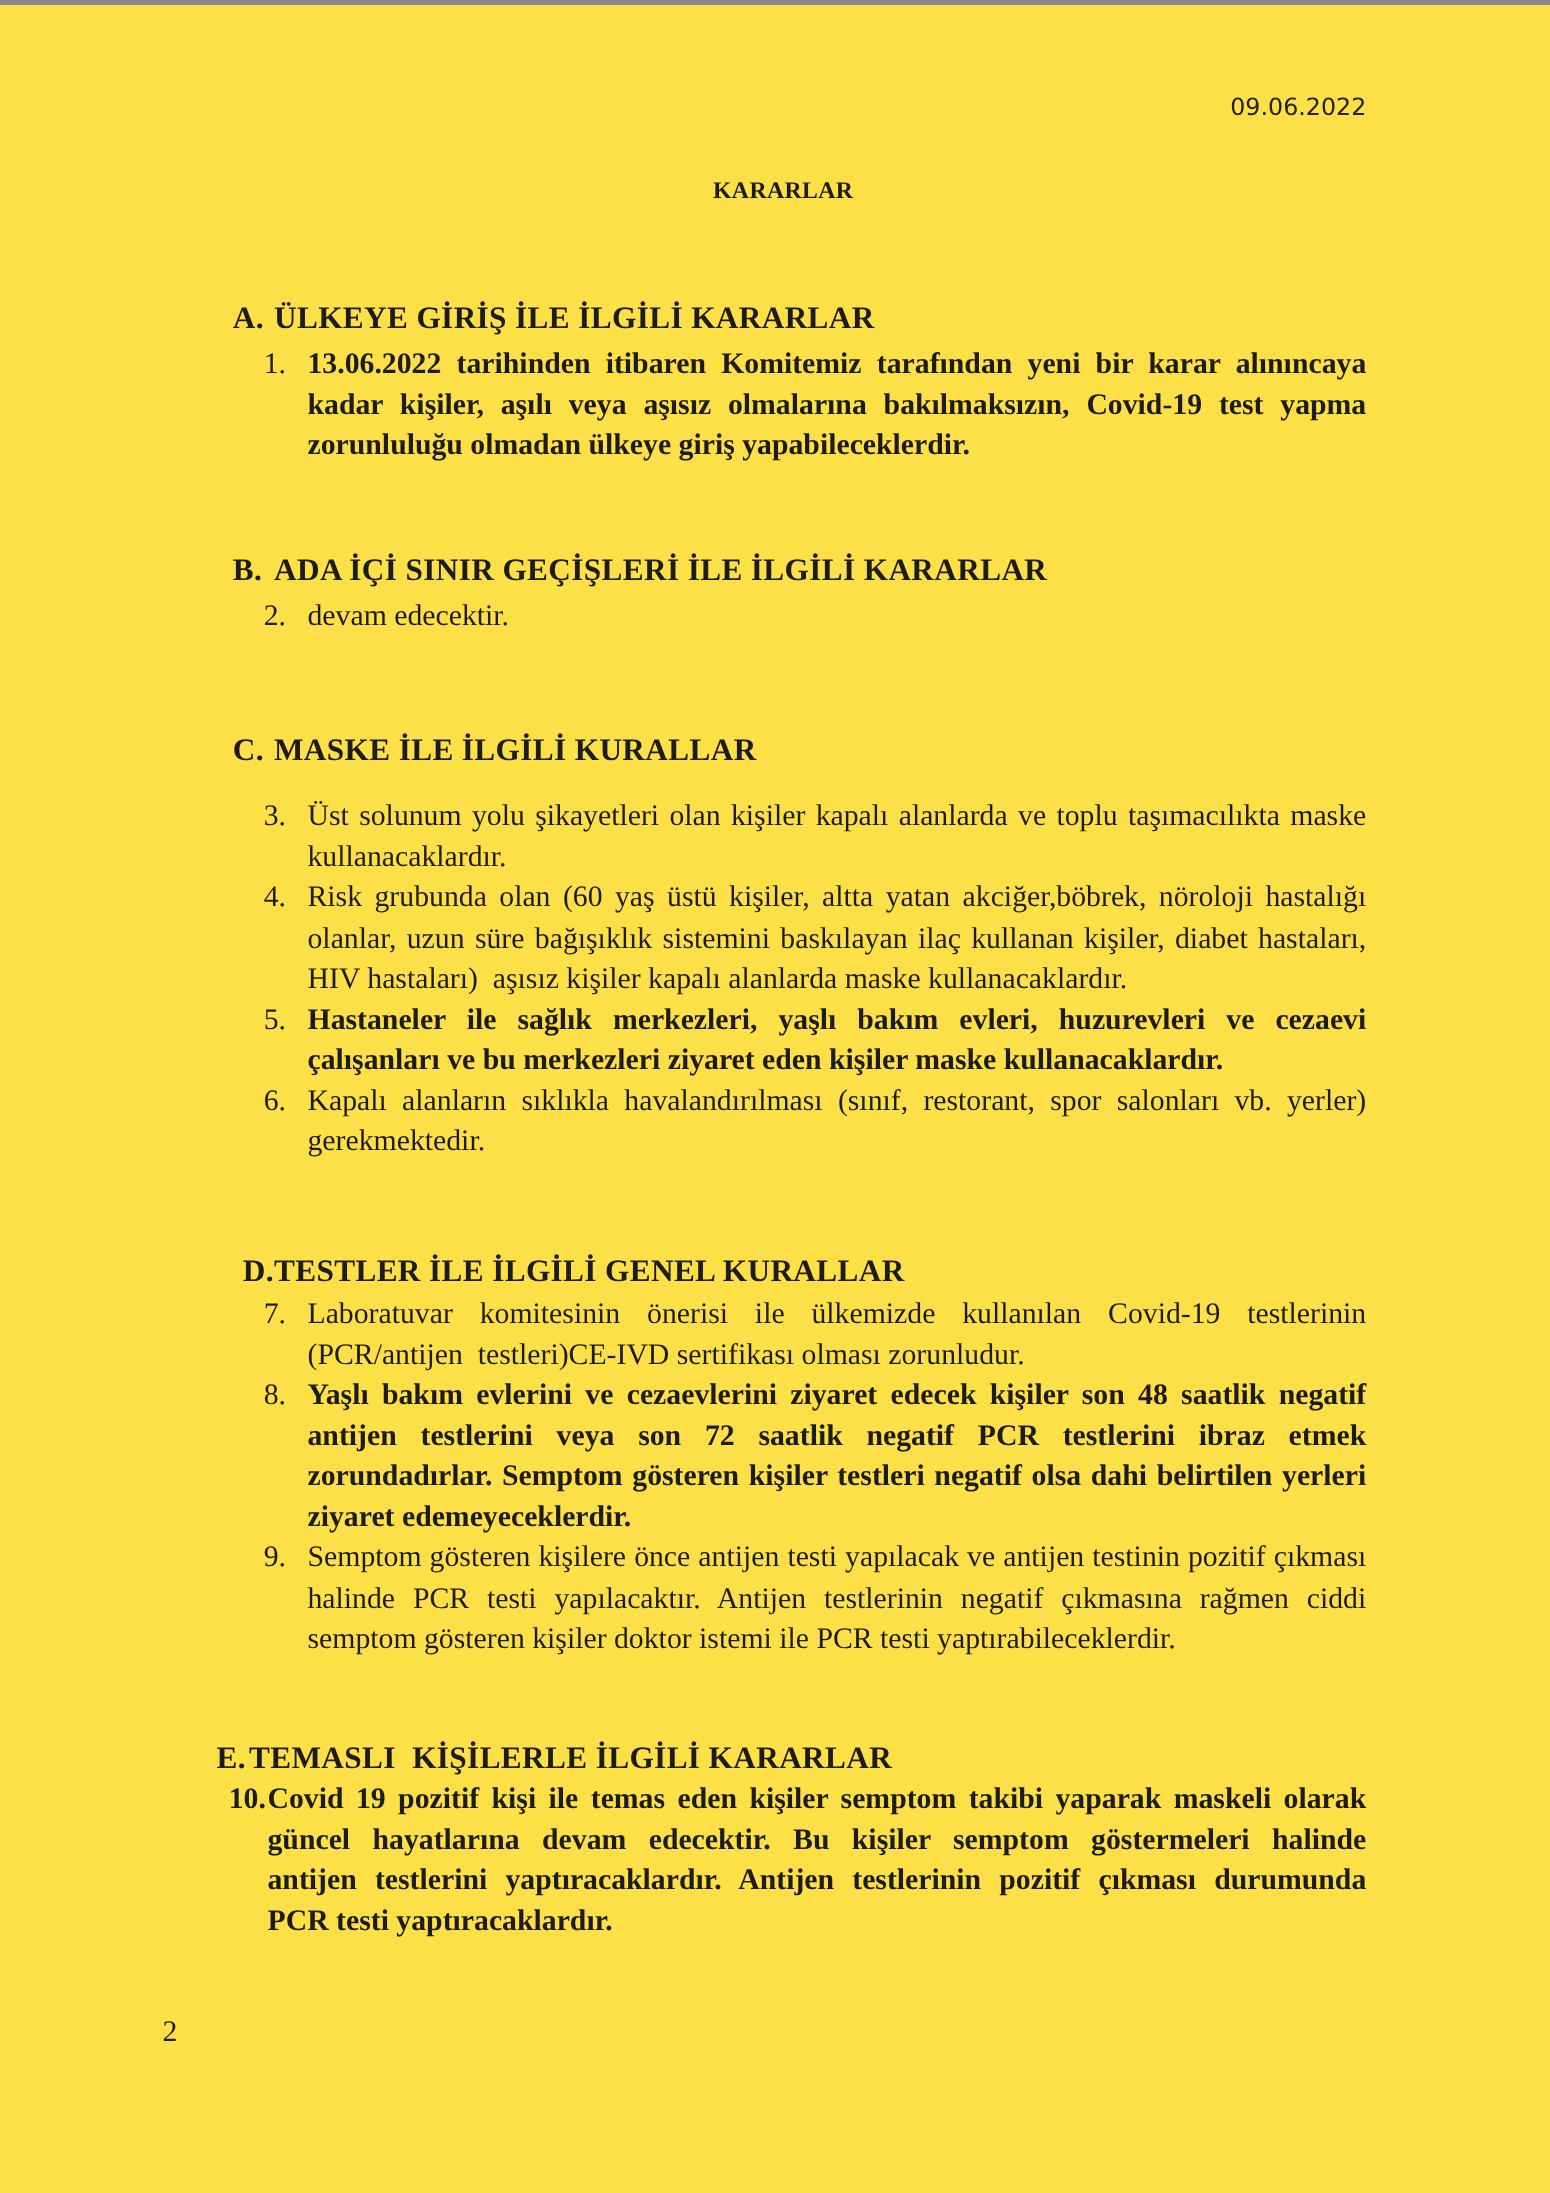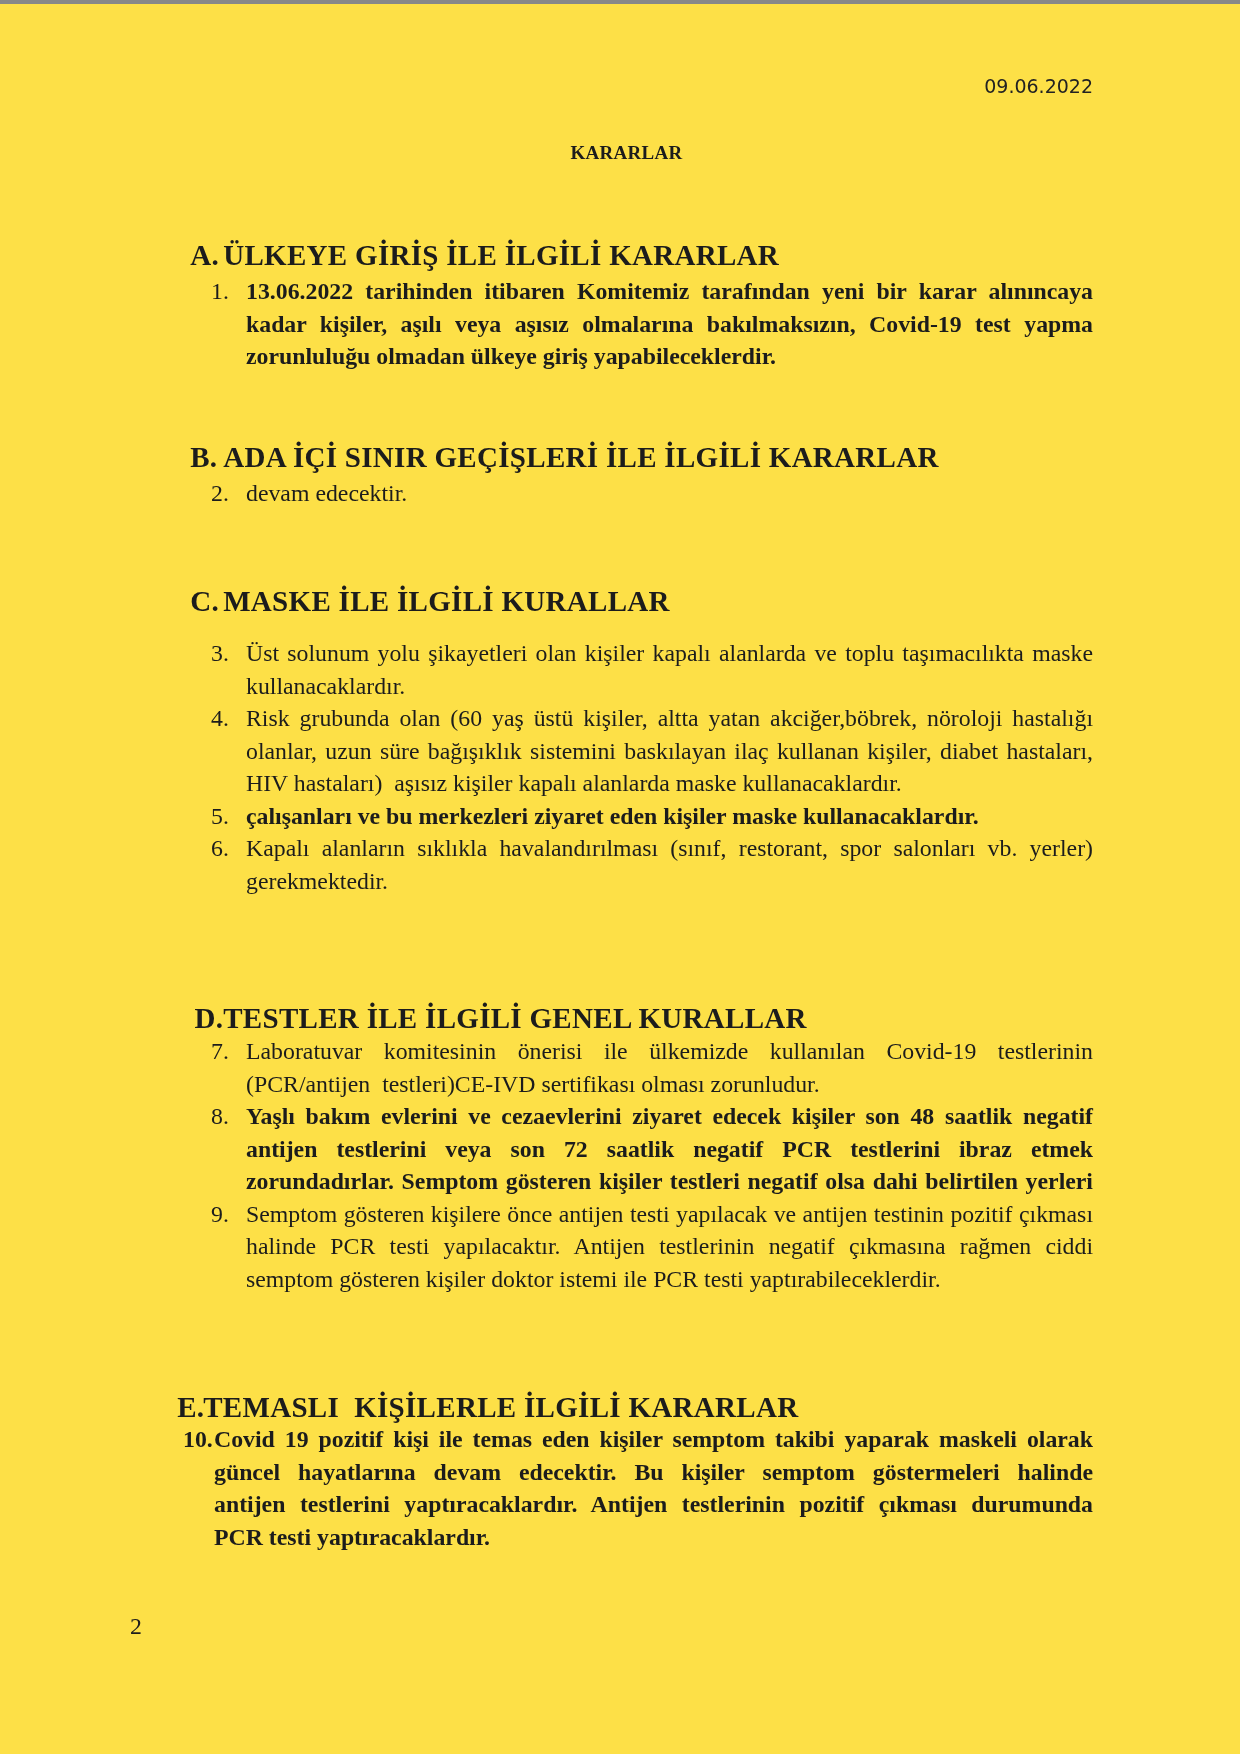--- a/index.html
+++ b/index.html
@@ -34,21 +34,21 @@
     text-align: center;
     font-weight: bold;
     font-size: 19px;
     letter-spacing: 0.3px;
     white-space: pre;
   }
   .heading {
     position: absolute;
     left: 160px;
     font-weight: bold;
-    font-size: 29px;
+    font-size: 25px;
     letter-spacing: 0.3px;
     white-space: pre;
   }
   .heading .h-label { display: inline-block; width: 33px; }
   #heading-A { top: 202px; }
   #heading-B { top: 404px; }
   #heading-C { top: 548px; }
   #heading-D { top: 965px; text-align: right; }
   #heading-E { top: 1354px; left: 147px; }
   #heading-E .h-label { width: 26px; }
@@ -131,20 +131,21 @@
         <div class="line last">kullanacaklardır.</div>
       </div>
       <div class="item">
         <span class="num">4.</span>
         <div class="line">Risk grubunda olan (60 yaş üstü kişiler, altta yatan akciğer,böbrek, nöroloji hastalığı</div>
         <div class="line">olanlar, uzun süre bağışıklık sistemini baskılayan ilaç kullanan kişiler, diabet hastaları,</div>
         <div class="line last">HIV hastaları)  aşısız kişiler kapalı alanlarda maske kullanacaklardır.</div>
       </div>
       <div class="item bold">
         <span class="num">5.</span>
+        <div class="line">Hastaneler ile sağlık merkezleri, yaşlı bakım evleri, huzurevleri ve cezaevi</div>
         <div class="line last">çalışanları ve bu merkezleri ziyaret eden kişiler maske kullanacaklardır.</div>
       </div>
       <div class="item">
         <span class="num">6.</span>
         <div class="line">Kapalı alanların sıklıkla havalandırılması (sınıf, restorant, spor salonları vb. yerler)</div>
         <div class="line last">gerekmektedir.</div>
       </div>
     </div>
 
   <div class="heading" id="heading-D">
@@ -154,20 +155,21 @@
       <div class="item">
         <span class="num">7.</span>
         <div class="line">Laboratuvar komitesinin önerisi ile ülkemizde kullanılan Covid-19 testlerinin</div>
         <div class="line last">(PCR/antijen  testleri)CE-IVD sertifikası olması zorunludur.</div>
       </div>
       <div class="item bold">
         <span class="num">8.</span>
         <div class="line">Yaşlı bakım evlerini ve cezaevlerini ziyaret edecek kişiler son 48 saatlik negatif</div>
         <div class="line">antijen testlerini veya son 72 saatlik negatif PCR testlerini ibraz etmek</div>
         <div class="line">zorundadırlar. Semptom gösteren kişiler testleri negatif olsa dahi belirtilen yerleri</div>
+        <div class="line last">ziyaret edemeyeceklerdir.</div>
       </div>
       <div class="item">
         <span class="num">9.</span>
         <div class="line">Semptom gösteren kişilere önce antijen testi yapılacak ve antijen testinin pozitif çıkması</div>
         <div class="line">halinde PCR testi yapılacaktır. Antijen testlerinin negatif çıkmasına rağmen ciddi</div>
         <div class="line last">semptom gösteren kişiler doktor istemi ile PCR testi yaptırabileceklerdir.</div>
       </div>
     </div>
 
   <div class="heading" id="heading-E">

